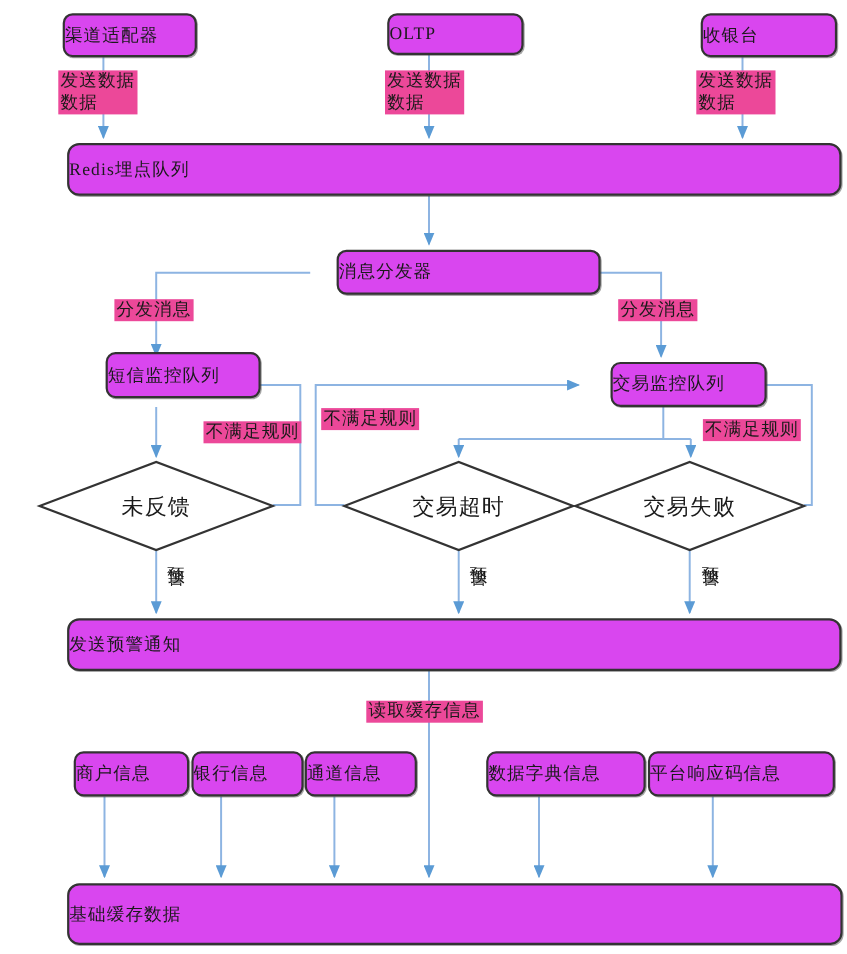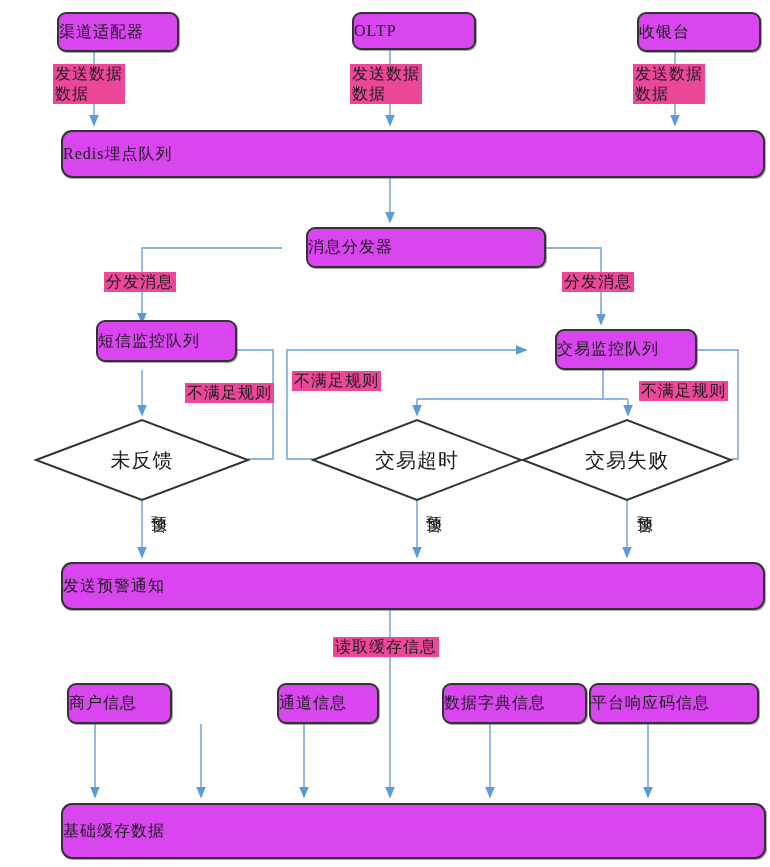--- a/index.html
+++ b/index.html
@@ -107,20 +107,23 @@
     <span>交易失败</span>
   </div>
 
   <div class="node wide" style="left:37px;top:562px;width:704px;height:48px;">
     <span>发送预警通知</span>
   </div>
 
   <div class="node" style="left:43px;top:683px;width:105px;height:41px;">
     <span>商户信息</span>
   </div>
+  <div class="node" style="left:150px;top:683px;width:102px;height:41px;">
+    <span>银行信息</span>
+  </div>
   <div class="node" style="left:253px;top:683px;width:102px;height:41px;">
     <span>通道信息</span>
   </div>
   <div class="node" style="left:418px;top:683px;width:145px;height:41px;">
     <span>数据字典信息</span>
   </div>
   <div class="node" style="left:565px;top:683px;width:170px;height:41px;">
     <span>平台响应码信息</span>
   </div>
 

